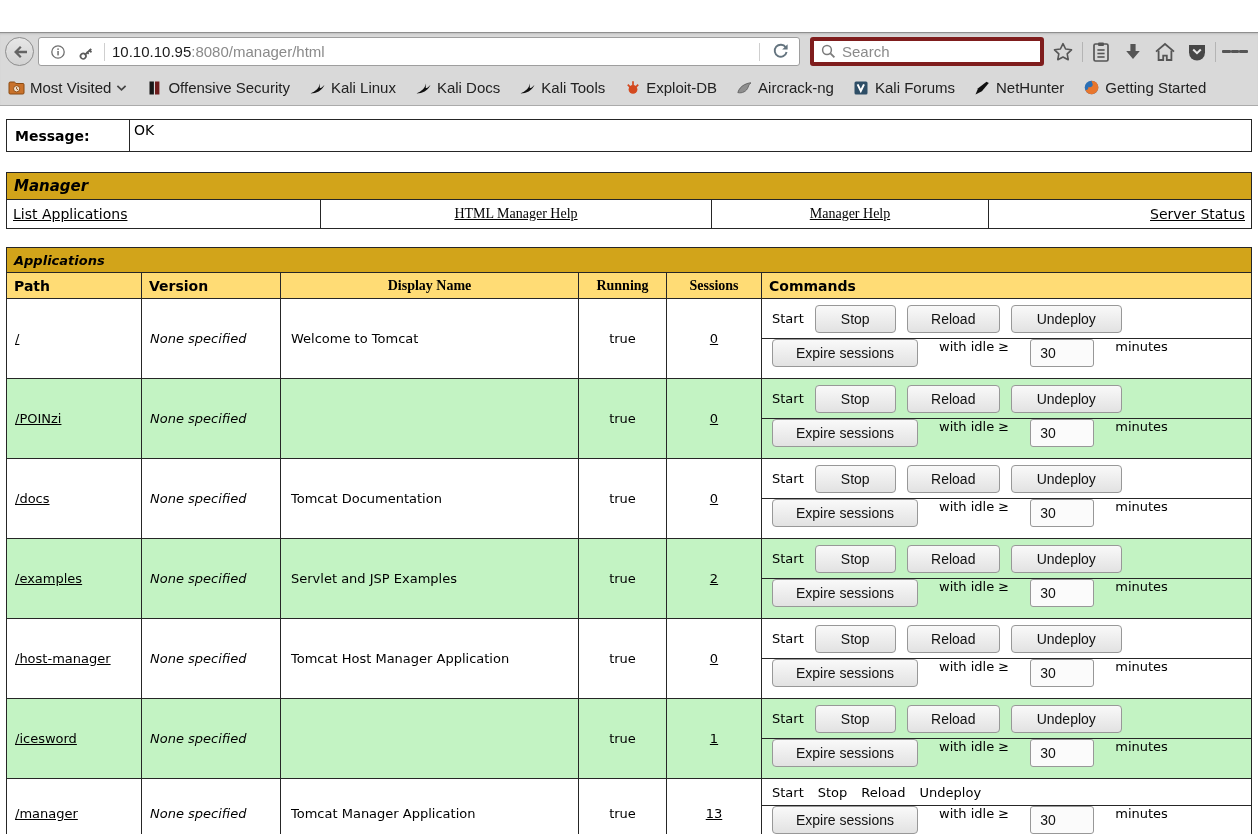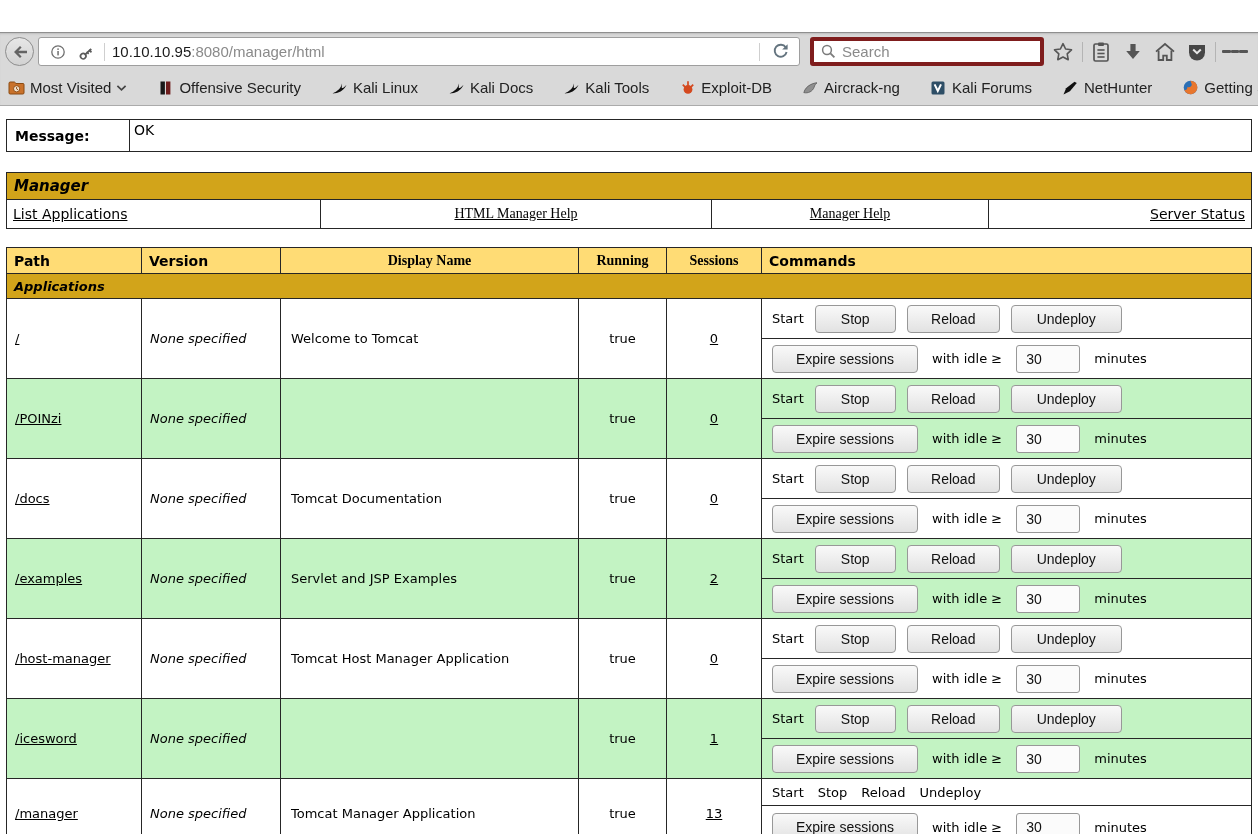--- a/index.html
+++ b/index.html
@@ -22,21 +22,21 @@
   .searchbox { width:234px; height:29px; margin-left:10px; background:#fff; border:4px solid #7f1d1d;
                border-radius:3px; display:flex; align-items:center; padding:0 7px; }
   .searchbox input { border:none; outline:none; background:transparent; font-family:"Liberation Sans",sans-serif;
                font-size:15px; color:#444; width:170px; margin-left:6px; }
   .searchbox input::placeholder { color:#8a8a8a; opacity:1; }
   .chrome-icons { flex:1; display:flex; align-items:center; justify-content:space-evenly; height:100%; }
   .ci { display:flex; align-items:center; justify-content:center; width:26px; height:26px; }
   .vdiv { width:1px; height:20px; background:#b4b4b4; }
   .hamburger span { display:block; width:18px; height:2.6px; background:#555; margin:2.4px 0; border-radius:1px; }
 
-  .bookmarks-toolbar { height:36px; display:flex; align-items:center; padding:0 8px; gap:30px;
+  .bookmarks-toolbar { height:36px; display:flex; align-items:center; padding:0 8px; gap:19px;
                        border-bottom:1px solid #ababab; }
   .bm { display:inline-flex; align-items:center; gap:5px; cursor:default; }
   .bm-label { font-size:15px; color:#222; white-space:nowrap; }
 
   
   .page { padding:13px 6px 0 6px; background:#fff; }
   table { border-collapse:collapse; width:100%; table-layout:fixed; }
   td, th { border:1px solid #262626; }
 
   .msg-table td { height:32px; }
@@ -56,21 +56,21 @@
   tr.green td { background:#C3F3C3; }
   .c-path   { padding-left:8px; }
   .c-version{ padding-left:8px; font-style:italic; }
   .c-display{ padding-left:10px; }
   .c-running, .c-sessions { text-align:center; }
   .c-commands { padding:0 !important; }
 
   .cmd-top { display:flex; align-items:center; gap:11px; padding:0 10px; height:40px;
              border-bottom:1px solid #262626; }
   .cmd-top.textonly { height:27px; gap:14px; }
-  .cmd-bottom { display:flex; align-items:center; gap:14px; padding:0 10px; height:39px; }
+  .cmd-bottom { display:flex; align-items:flex-start; gap:21px; padding:0 10px; height:39px; }
   .cmd-bottom.tall { height:42px; }
   .cmd-text { font-size:13px; color:#000; }
 
   .btn { height:28px; line-height:26px; text-align:center; background:linear-gradient(#f9f9f9,#e2e2e2);
          border:1px solid #989898; border-radius:4px; font-family:"Liberation Sans",sans-serif;
          font-size:14px; color:#111; padding:0; }
   .w-stop{width:81px} .w-reload{width:93px} .w-undeploy{width:111px} .w-expire{width:146px}
   .idle-input { width:64px; height:28px; border:1px solid #989898; border-radius:3px; background:#fbfbfb;
                 font-family:"Liberation Sans",sans-serif; font-size:14px; padding:0 9px; color:#111; }
 </style>
@@ -290,30 +290,30 @@
       <colgroup>
           <col style="width:135px">
           <col style="width:139px">
           <col style="width:298px">
           <col style="width:88px">
           <col style="width:95px">
           <col>
         </colgroup>
       <tbody>
           <tr>
+            <td class="section-title" colspan="6">Applications</td>
+          </tr>
+      <tr>
         <th class="ta-l">Path</th>
         <th class="ta-l">Version</th>
         <th class="ta-c">Display Name</th>
         <th class="ta-c">Running</th>
         <th class="ta-c">Sessions</th>
         <th class="ta-l">Commands</th>
       </tr>
-      <tr>
-            <td class="section-title" colspan="6">Applications</td>
-          </tr>
       </tbody>
         <tbody>
           <tr class="std">
             <td class="c-path"><a href="#">/</a></td>
             <td class="c-version">None specified</td>
             <td class="c-display">Welcome to Tomcat</td>
             <td class="c-running">true</td>
             <td class="c-sessions"><a href="#">0</a></td>
             <td class="c-commands">
               <div class="cmd-top">

